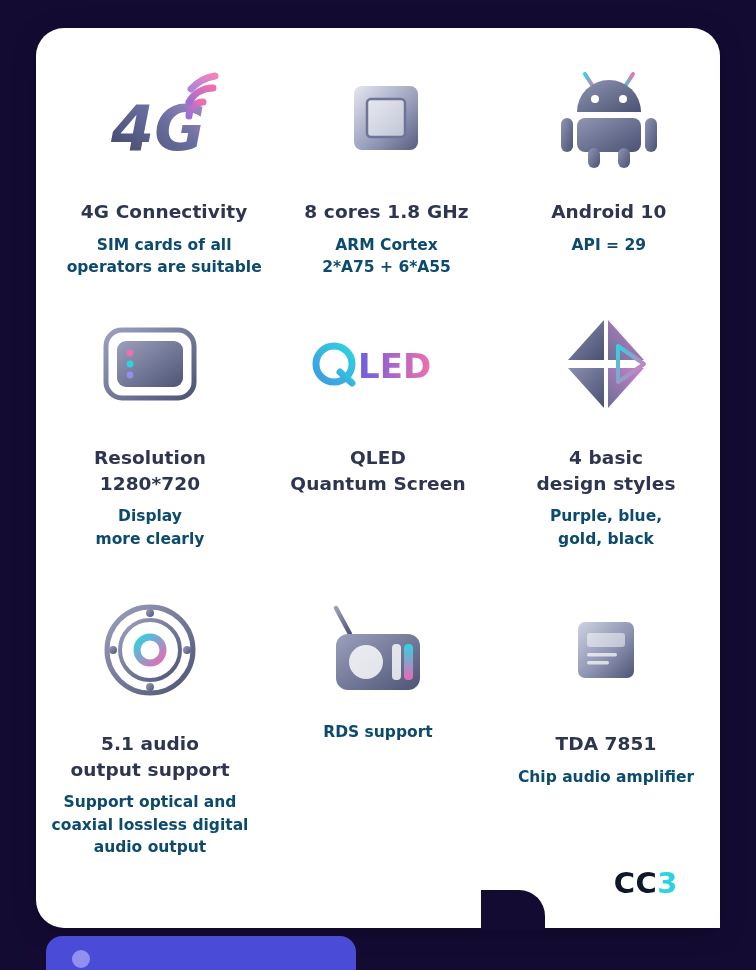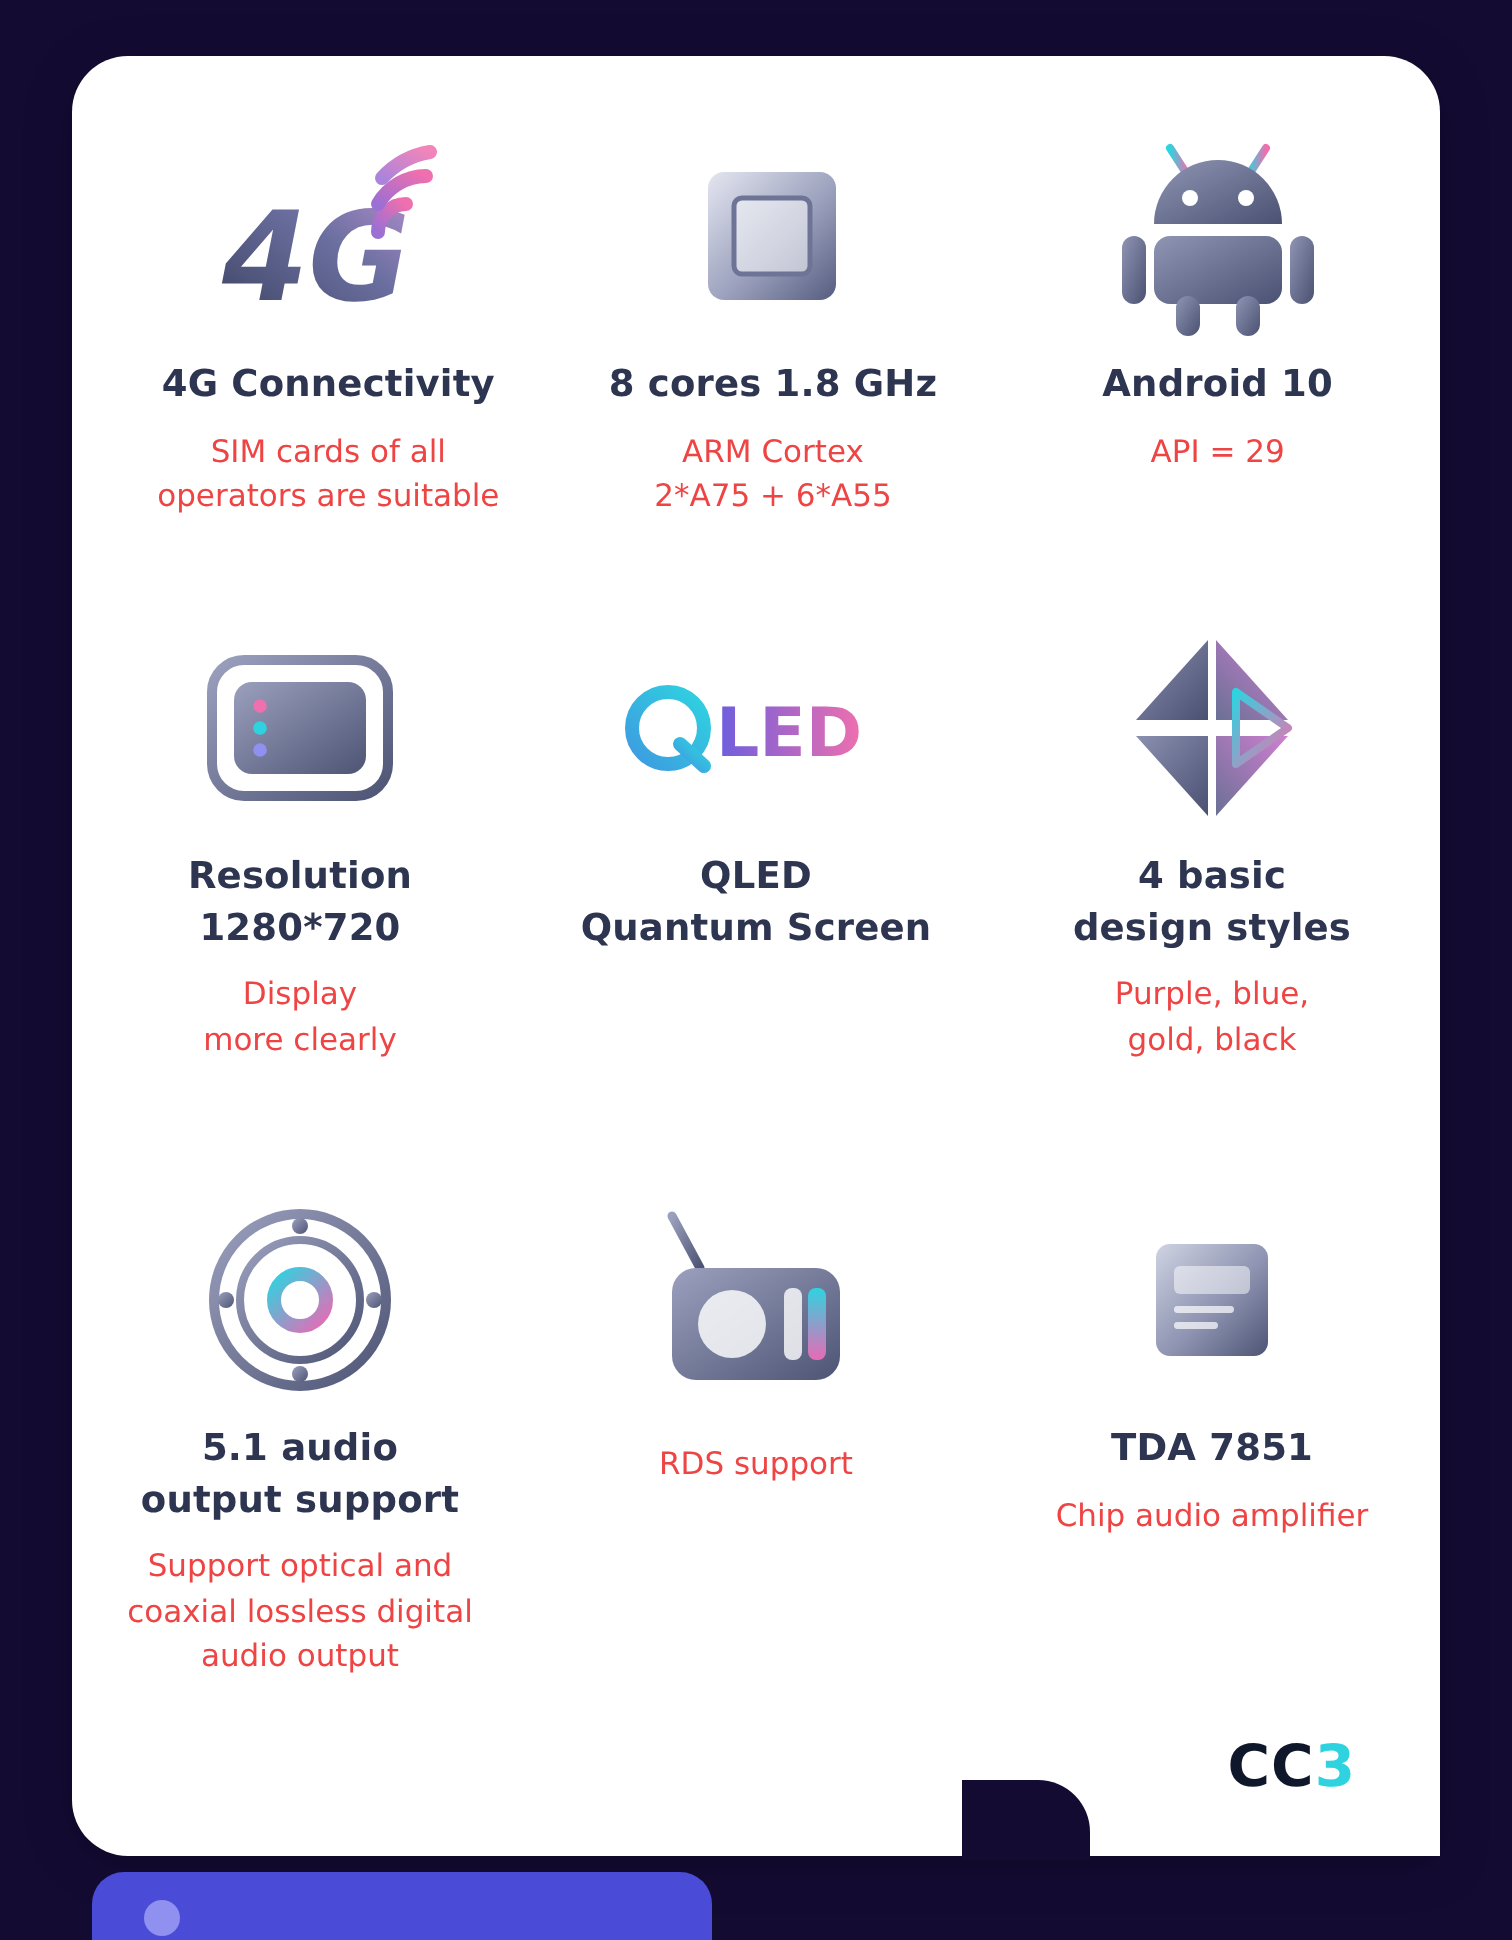--- a/index.html
+++ b/index.html
@@ -62,28 +62,29 @@
     justify-content: center;
     margin-bottom: 6px;
   }
   .title {
     font-size: 18.5px;
     font-weight: bold;
     color: #2e3550;
     text-align: center;
     line-height: 1.38;
     letter-spacing: .1px;
+    margin-top: 19px;
   }
   .subtitle {
     margin-top: 9px;
     font-size: 15.5px;
-    color: #ef4444;
+    color: #0c4a6e;
     text-align: center;
     line-height: 1.45;
-    font-weight: normal;
+    font-weight: bold;
   }
   .logo {
     position: absolute;
     right: 42px;
     bottom: 28px;
     font-size: 29px;
     font-weight: bold;
     letter-spacing: .5px;
   }
   .logo .cc { color: #0f172a; }

